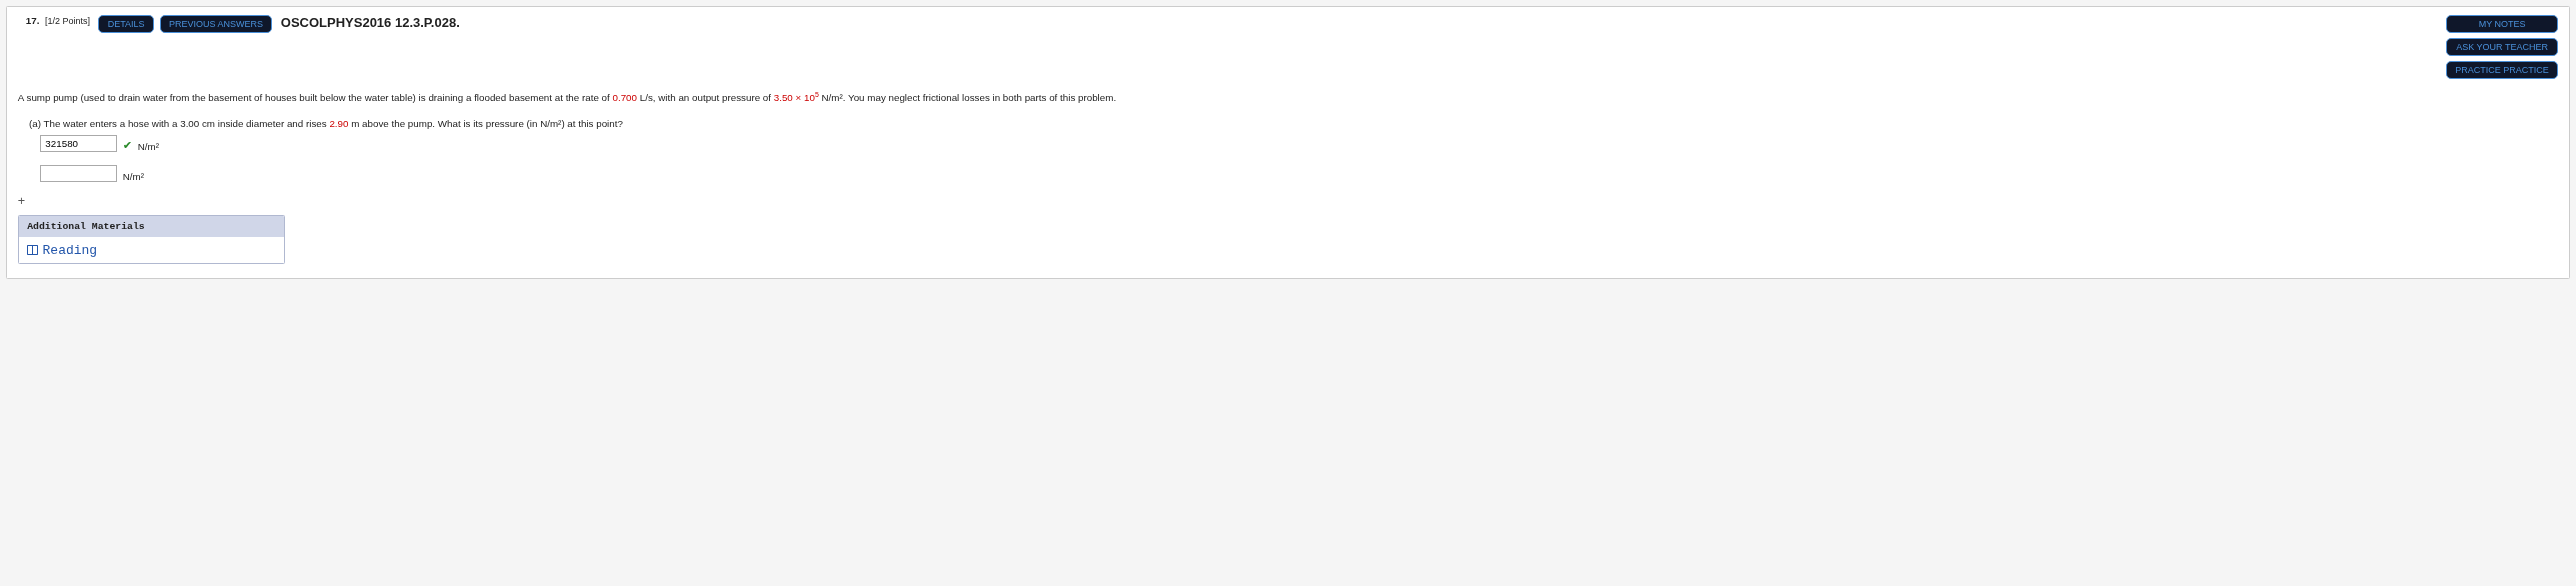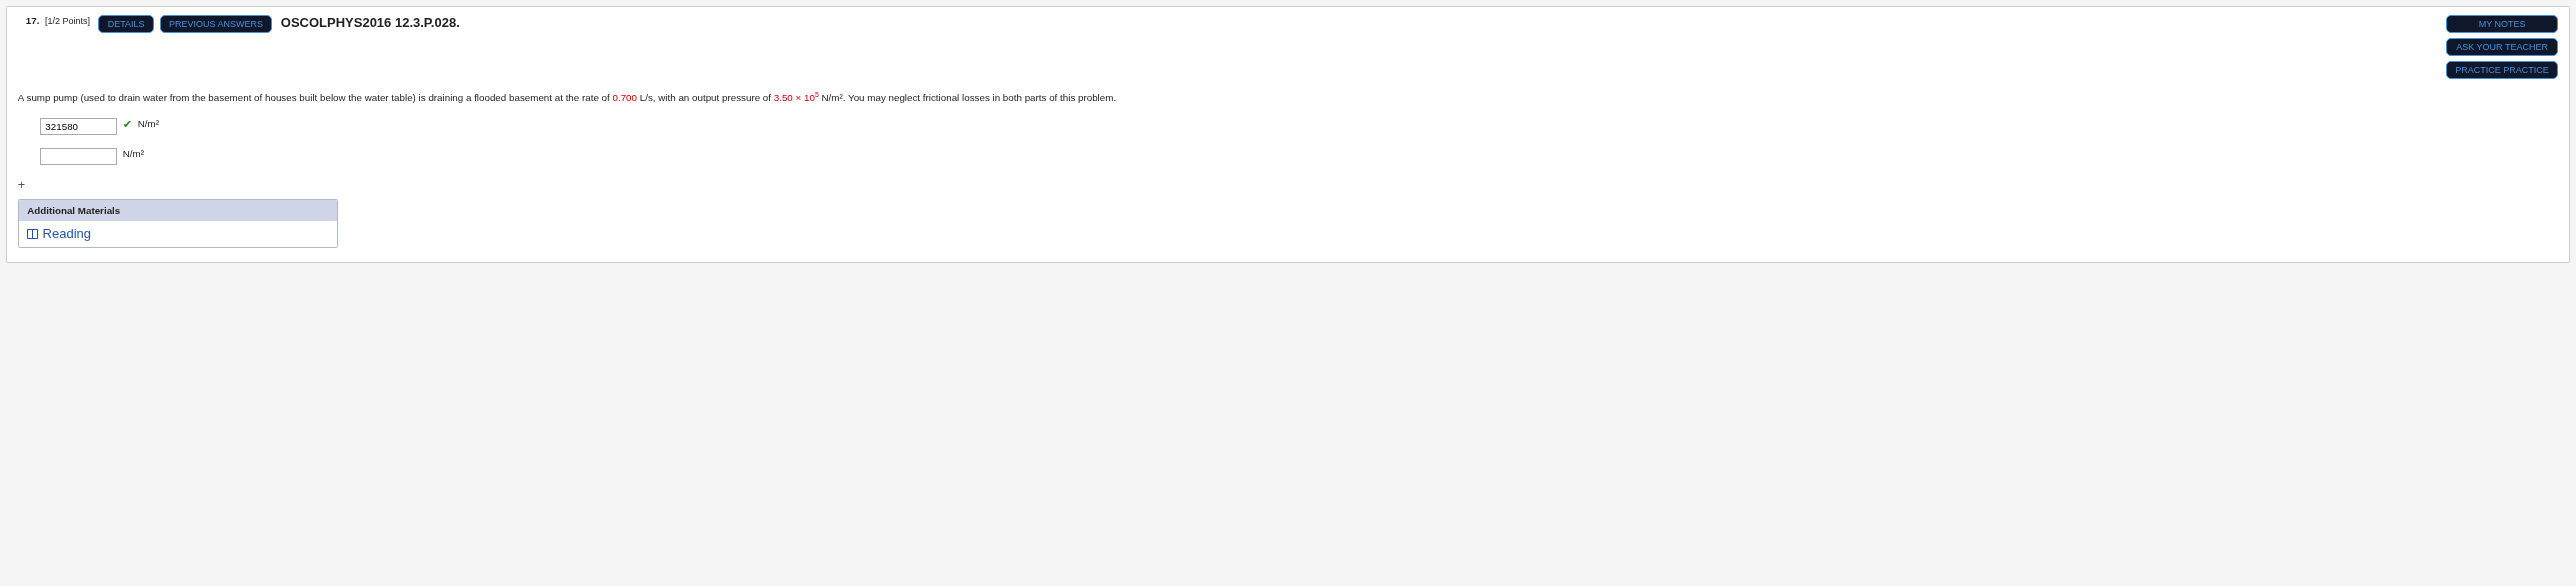--- a/index.html
+++ b/index.html
@@ -61,21 +61,21 @@
       font-size: 9.8px;
       font-weight: normal;
       margin-bottom: 5.6px;
     }
     .part-block {
       margin-left: 11.2px;
       margin-bottom: 12.6px;
     }
     .input-row {
       display: flex;
-      align-items: flex-start;
+      align-items: flex-end;
       gap: 5.6px;
       margin-top: 4.2px;
       margin-left: 11.2px;
     }
     .answer-input {
       border: 0.7px solid #aaa;
       padding: 2.1px 4.2px;
       font-size: 9.8px;
       width: 77px;
     }
@@ -88,22 +88,23 @@
     }
     .plus-symbol {
       font-size: 12.6px;
       color: #555;
       margin-bottom: 7px;
       cursor: pointer;
     }
     .additional-materials {
       border: 0.7px solid #b0b8d0;
       border-radius: 1.4px;
-      width: 320px;
+      width: 267px;
       overflow: hidden;
+      font-family: Liberation Mono, monospace;
     }
     .additional-materials-header {
       background: #d0d6e8;
       padding: 4.9px 8.4px;
       font-weight: bold;
       font-size: 9.8px;
     }
     .additional-materials-body {
       padding: 5.6px 8.4px;
       background: #fff;
@@ -159,20 +160,27 @@
   <div class="problem-text">
     <span>A sump pump (used to drain water from the basement of houses built below the water table) is draining a flooded basement at the rate of</span>
     <span class="red">0.700</span>
     <span>L/s, with an output pressure of</span>
     <span class="red">3.50 × 10<sup>5</sup></span>
     <span> N/m². </span>
     <span>You may neglect frictional losses in both parts of this problem.</span>
   </div>
 
   <div class="part-block">
+    <div class="part-label">
+      <span>(a)</span>
+      <span> </span>
+      <span>The water enters a hose with a 3.00 cm inside diameter and rises</span>
+      <span class="red">2.90</span>
+      <span>m above the pump. What is its pressure (in N/m²) at this point?</span>
+    </div>
     <div class="input-row">
       <input class="answer-input" type="text" value="321580" style="">
       <span class="check-icon">✔</span>
       <span class="unit-label">N/m²</span>
     </div>
   </div>
 
   <div class="part-block">
     <div class="input-row">
       <input class="answer-input" type="text" value="" style="">

